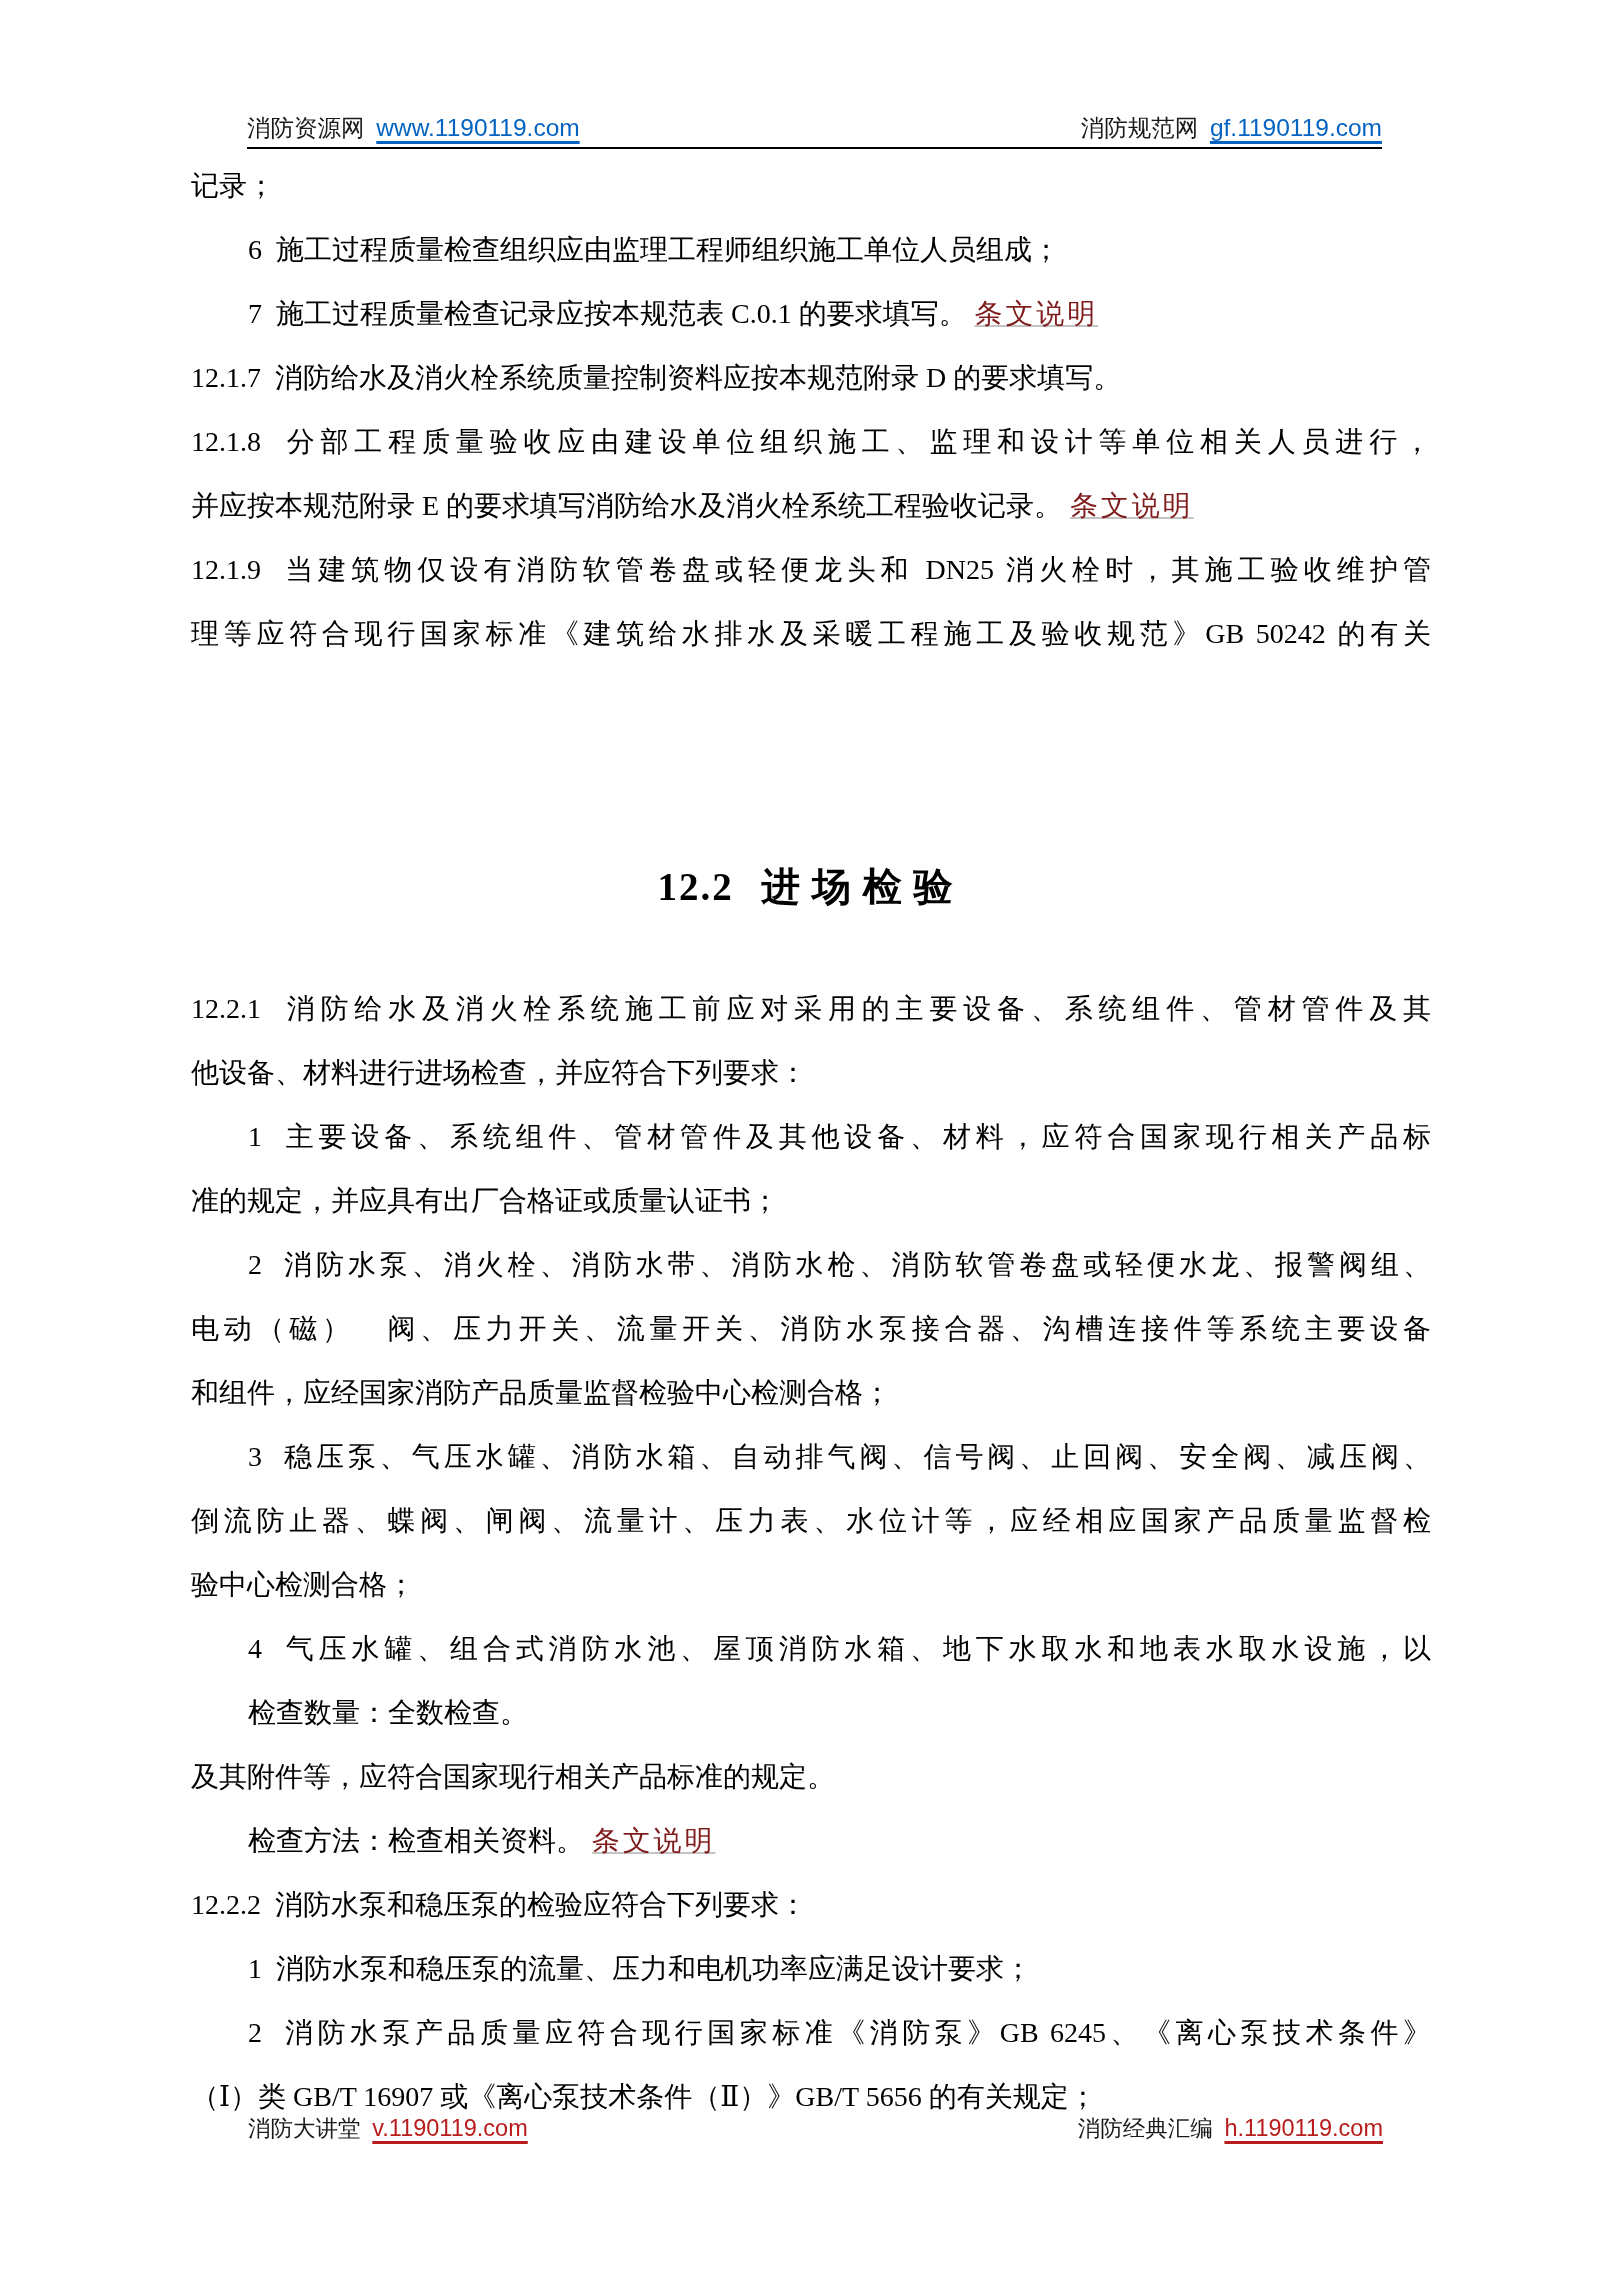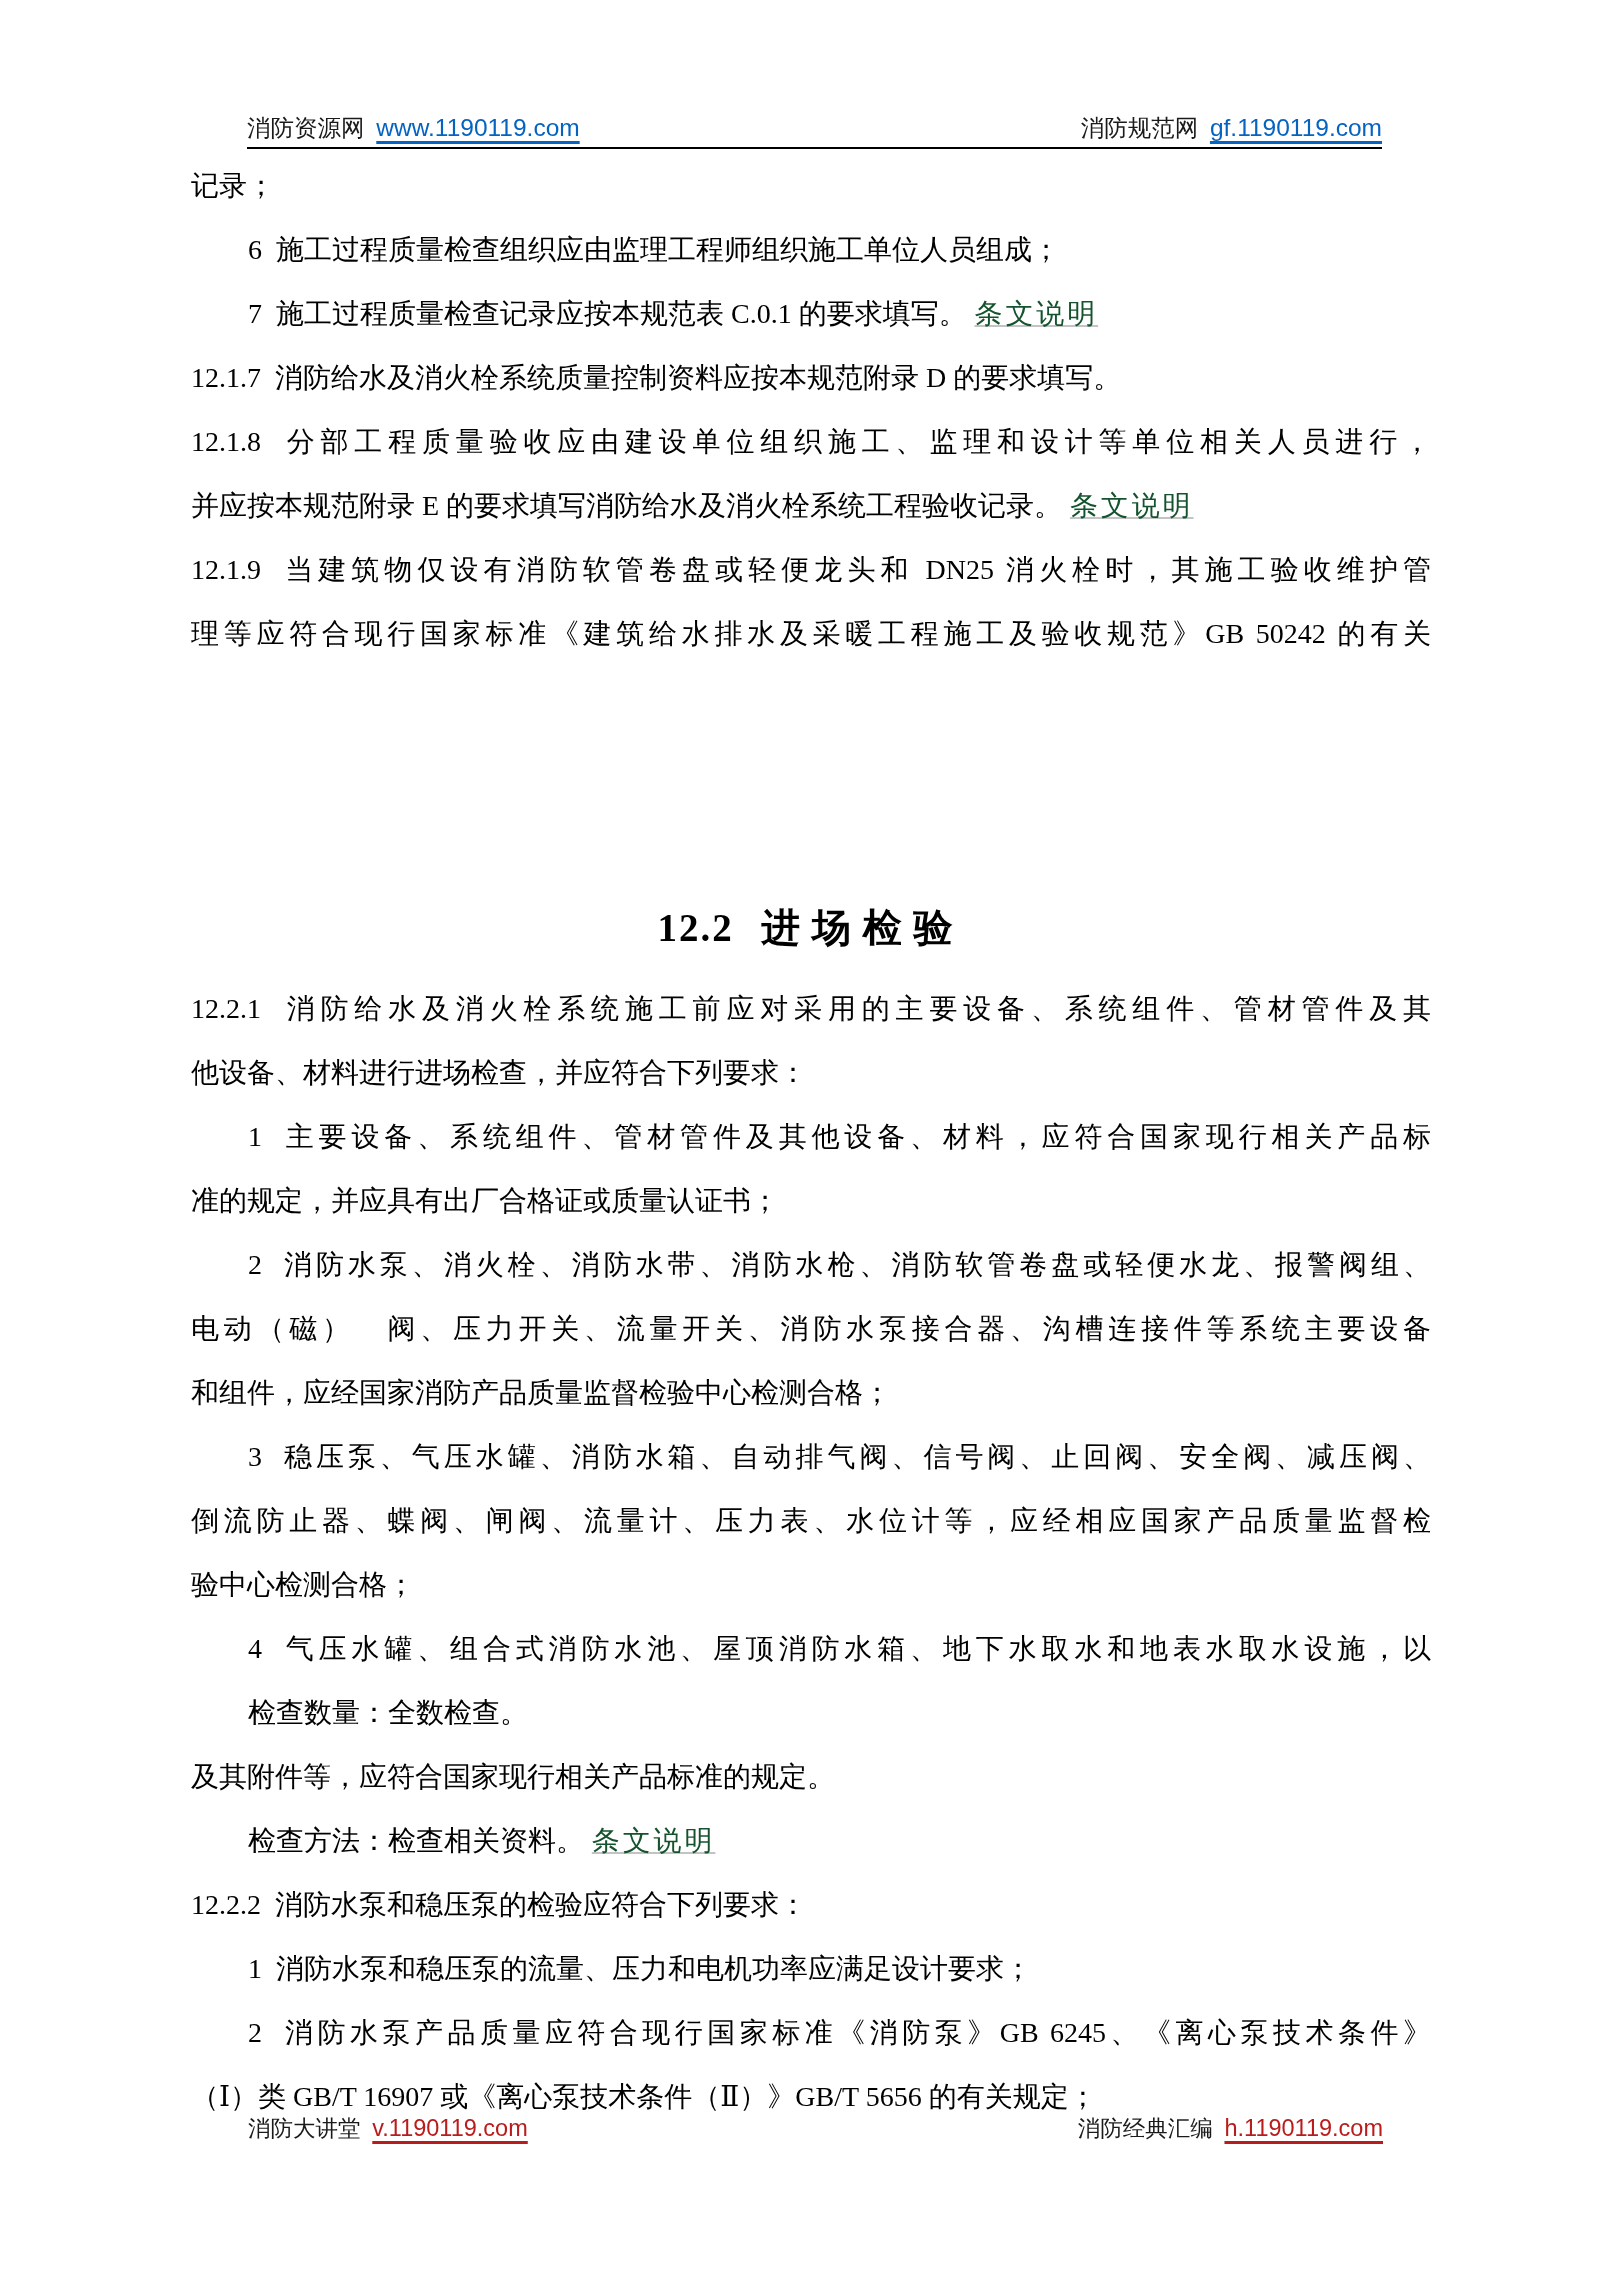--- a/index.html
+++ b/index.html
@@ -27,26 +27,26 @@
   .body-block { position:absolute; left:191px; width:1240px; }
   #top-block { top:154px; }
   #bot-block { top:977px; }
   .line {
     height:64px; line-height:64px; font-size:28px;
     white-space:pre-wrap; overflow:visible;
   }
   .line.ind  { padding-left:57px; }
   .line.full { text-align:justify; text-align-last:justify; text-justify:inter-character; }
   .note-link {
-    color:#14532d; text-decoration:underline; text-decoration-color:#C3C3C3;
+    color:#7f1d1d; text-decoration:underline; text-decoration-color:#C3C3C3;
     letter-spacing:2.9px; margin-left:7.8px; cursor:pointer;
   }
   
   .heading {
-    position:absolute; left:191px; top:896px; width:1240px; height:64px;
+    position:absolute; left:191px; top:855px; width:1240px; height:64px;
     line-height:64px; text-align:center; font-weight:bold; font-size:39px;
   }
   .heading .num { letter-spacing:2px; margin-right:27.4px; }
   .heading .ttl { letter-spacing:11.8px; }
   
   .footer {
     position:absolute; left:248px; top:2113px; width:1135px;
     display:flex; justify-content:space-between; align-items:baseline;
   }
   .fgroup { display:flex; align-items:baseline; gap:11.8px; white-space:nowrap; }

